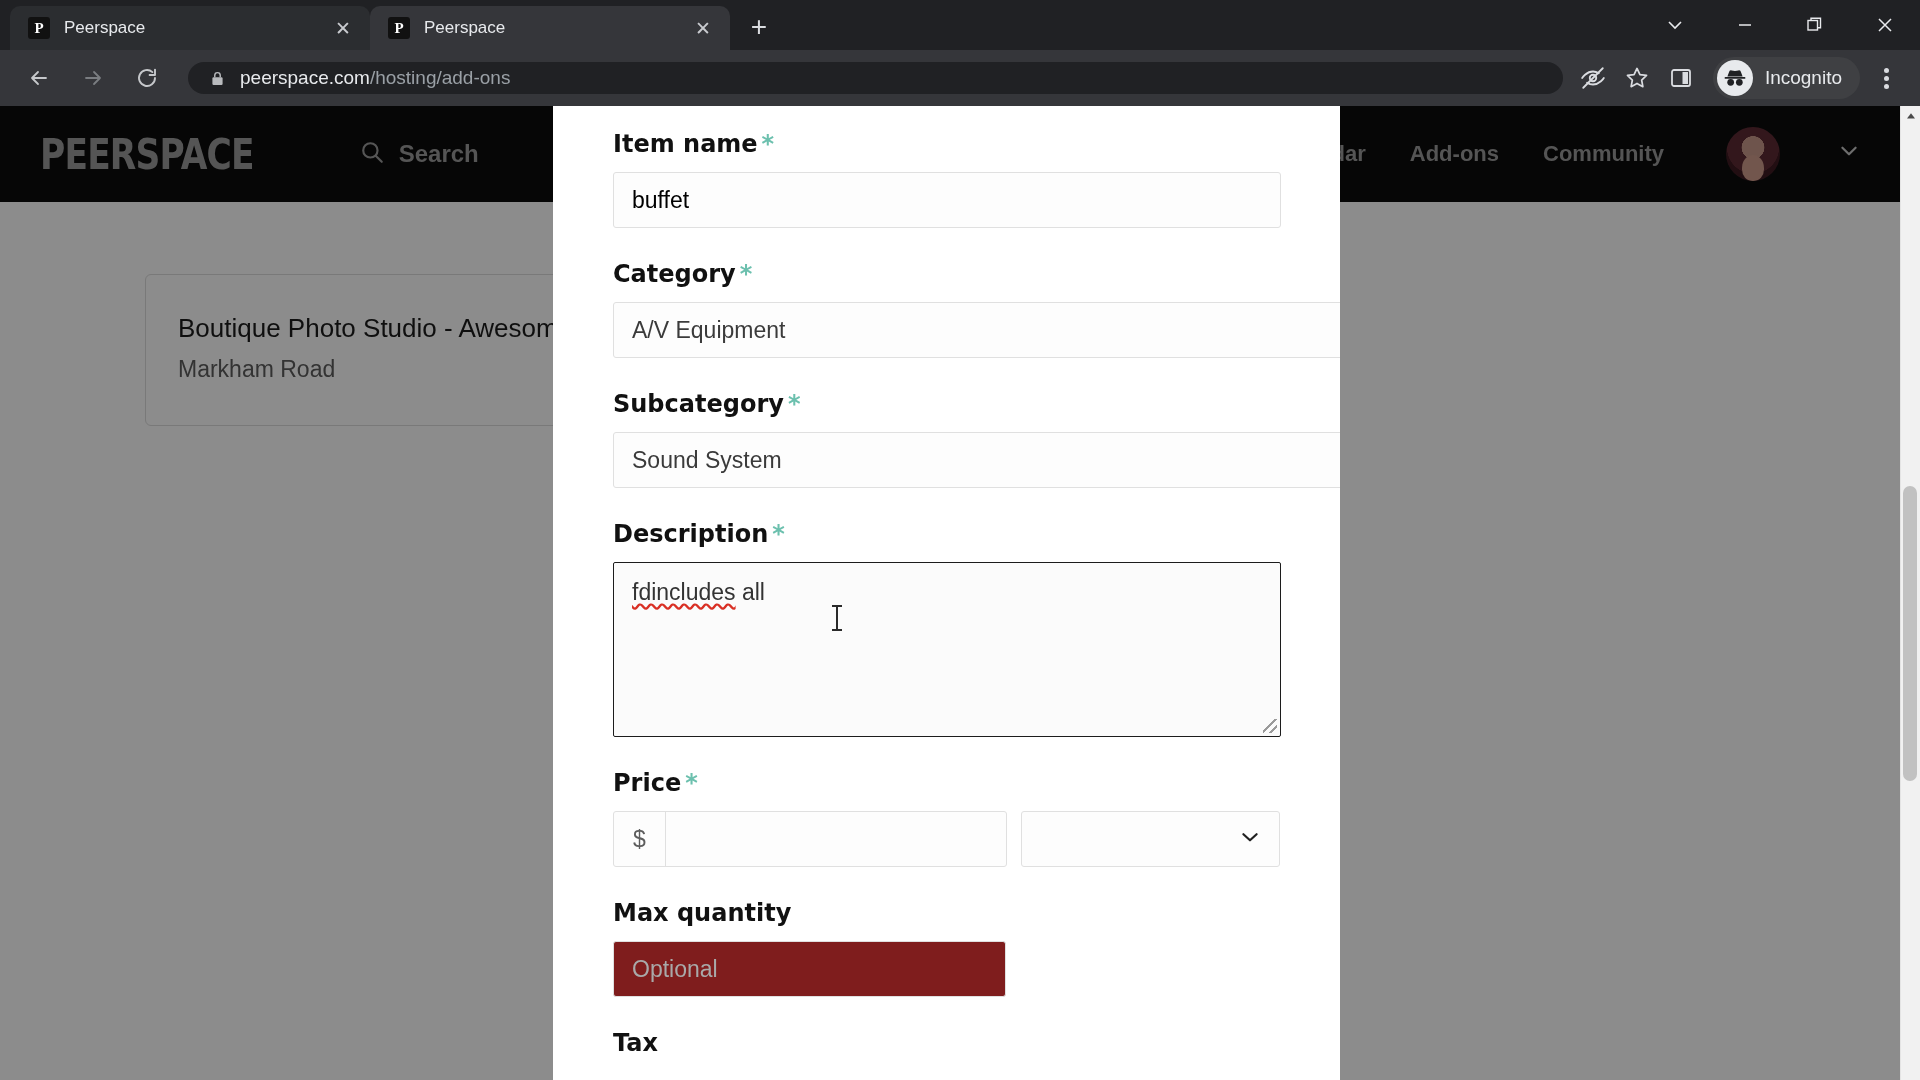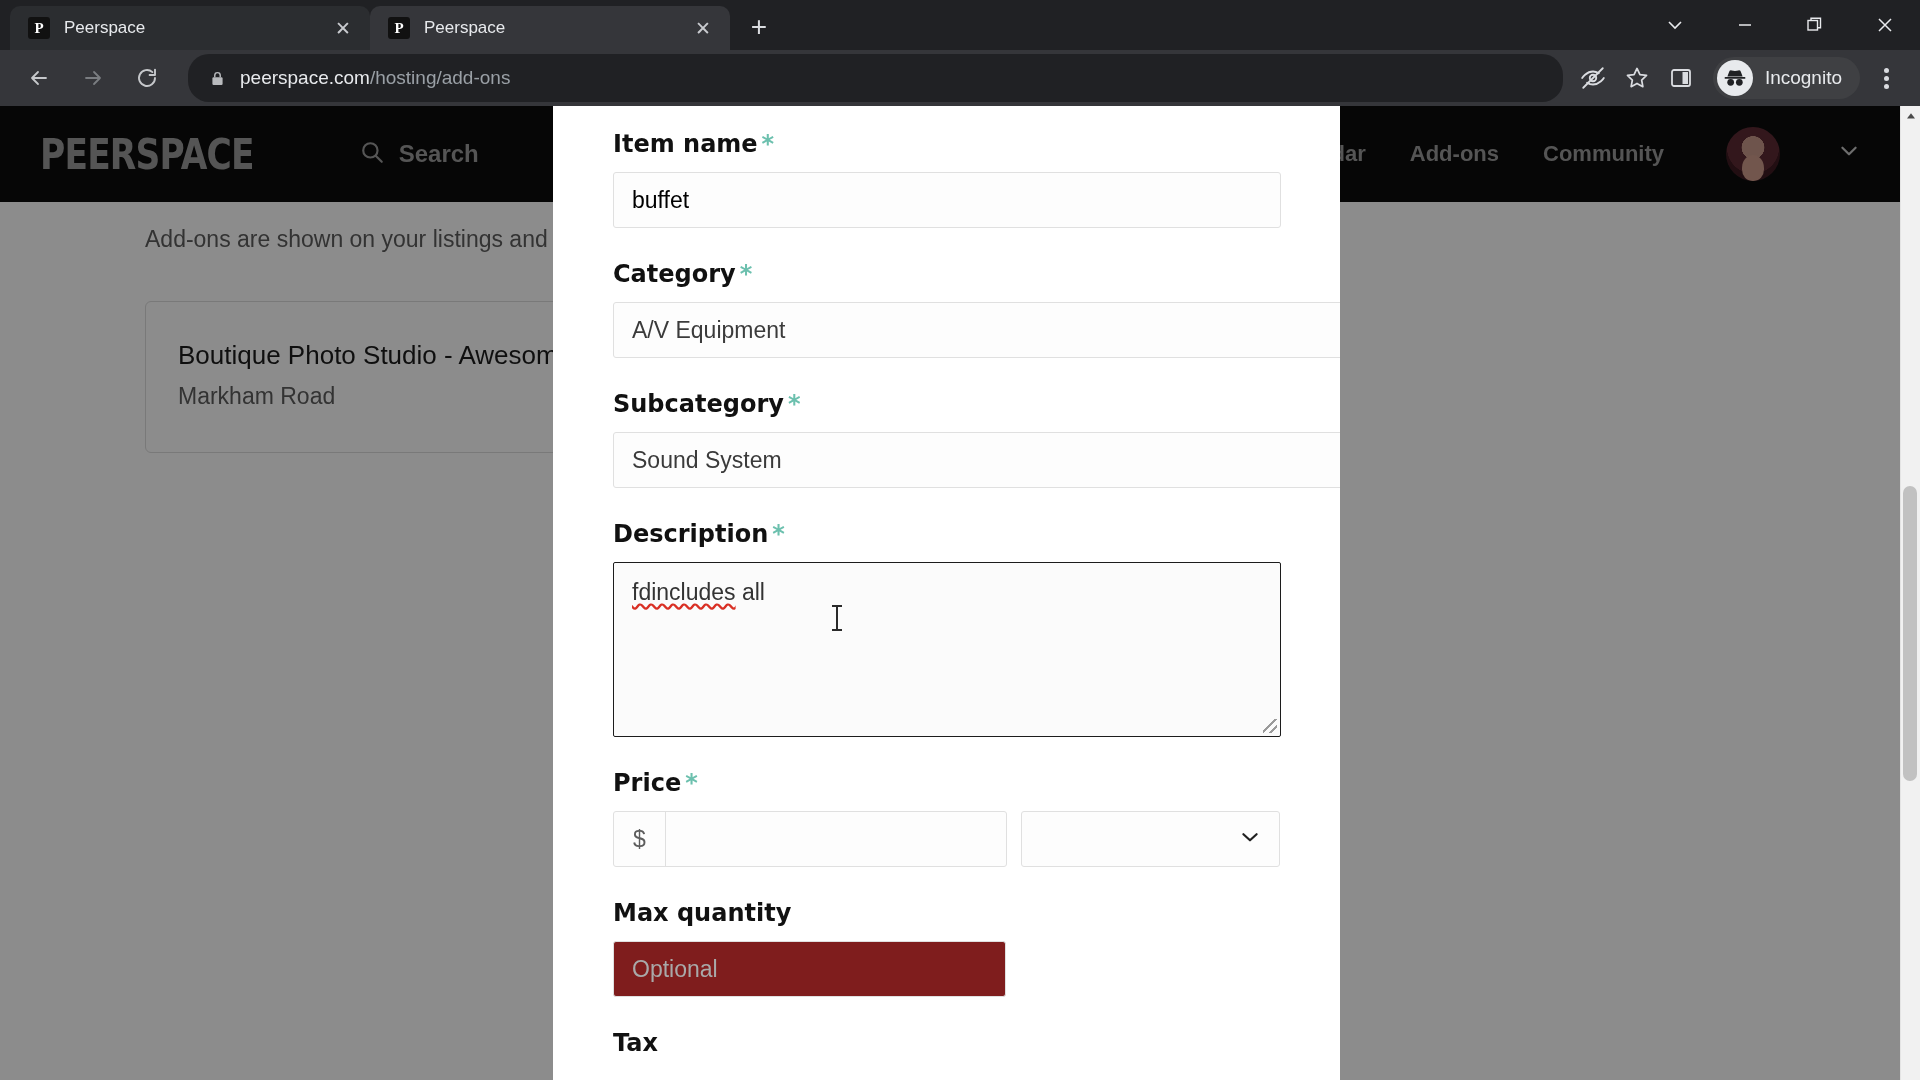--- a/index.html
+++ b/index.html
@@ -65,21 +65,21 @@
     height: 56px; background: #35363a;
     display: flex; align-items: center; padding: 0 12px;
   }
   .navbtn {
     width: 42px; height: 42px; margin: 0 6px;
     display: flex; align-items: center; justify-content: center;
     color: #c6c8cb; border-radius: 50%;
   }
   .navbtn.fwd { color: #7a7d81; }
   .omnibox {
-    flex: 1 1 auto; height: 48px; background: #202124;
+    flex: 1 1 auto; height: 32px; background: #202124;
     border-radius: 21px; display: flex; align-items: center;
     padding: 0 16px; margin: 0 8px 0 14px;
     min-width: 0;
   }
   .lock { width: 26px; flex: 0 0 26px; display: flex; align-items: center; justify-content: center; color: #b8babd; }
   .url { font-size: 19px; color: #9aa0a6; white-space: nowrap; overflow: hidden; padding-left: 10px; }
   .url b { color: #e8eaed; font-weight: normal; }
   .tbicon {
     width: 44px; height: 44px; flex: 0 0 44px;
     display: flex; align-items: center; justify-content: center;
@@ -357,21 +357,20 @@
     <div class="kebab">
       <i></i>
         <i></i>
         <i></i>
     </div>
   </div>
 
   <div class="viewport">
 
     <div class="page-body">
-      <div class="page-sub">Add-ons are shown on your listings and</div>
       <div class="listing-card">
         <div class="listing-title">Boutique Photo Studio - Awesome</div>
         <div class="listing-addr">Markham Road</div>
       </div>
     </div>
 
     <div class="dimmer"></div>
 
     <div class="site-header">
       <div class="logo">PEERSPACE</div>

